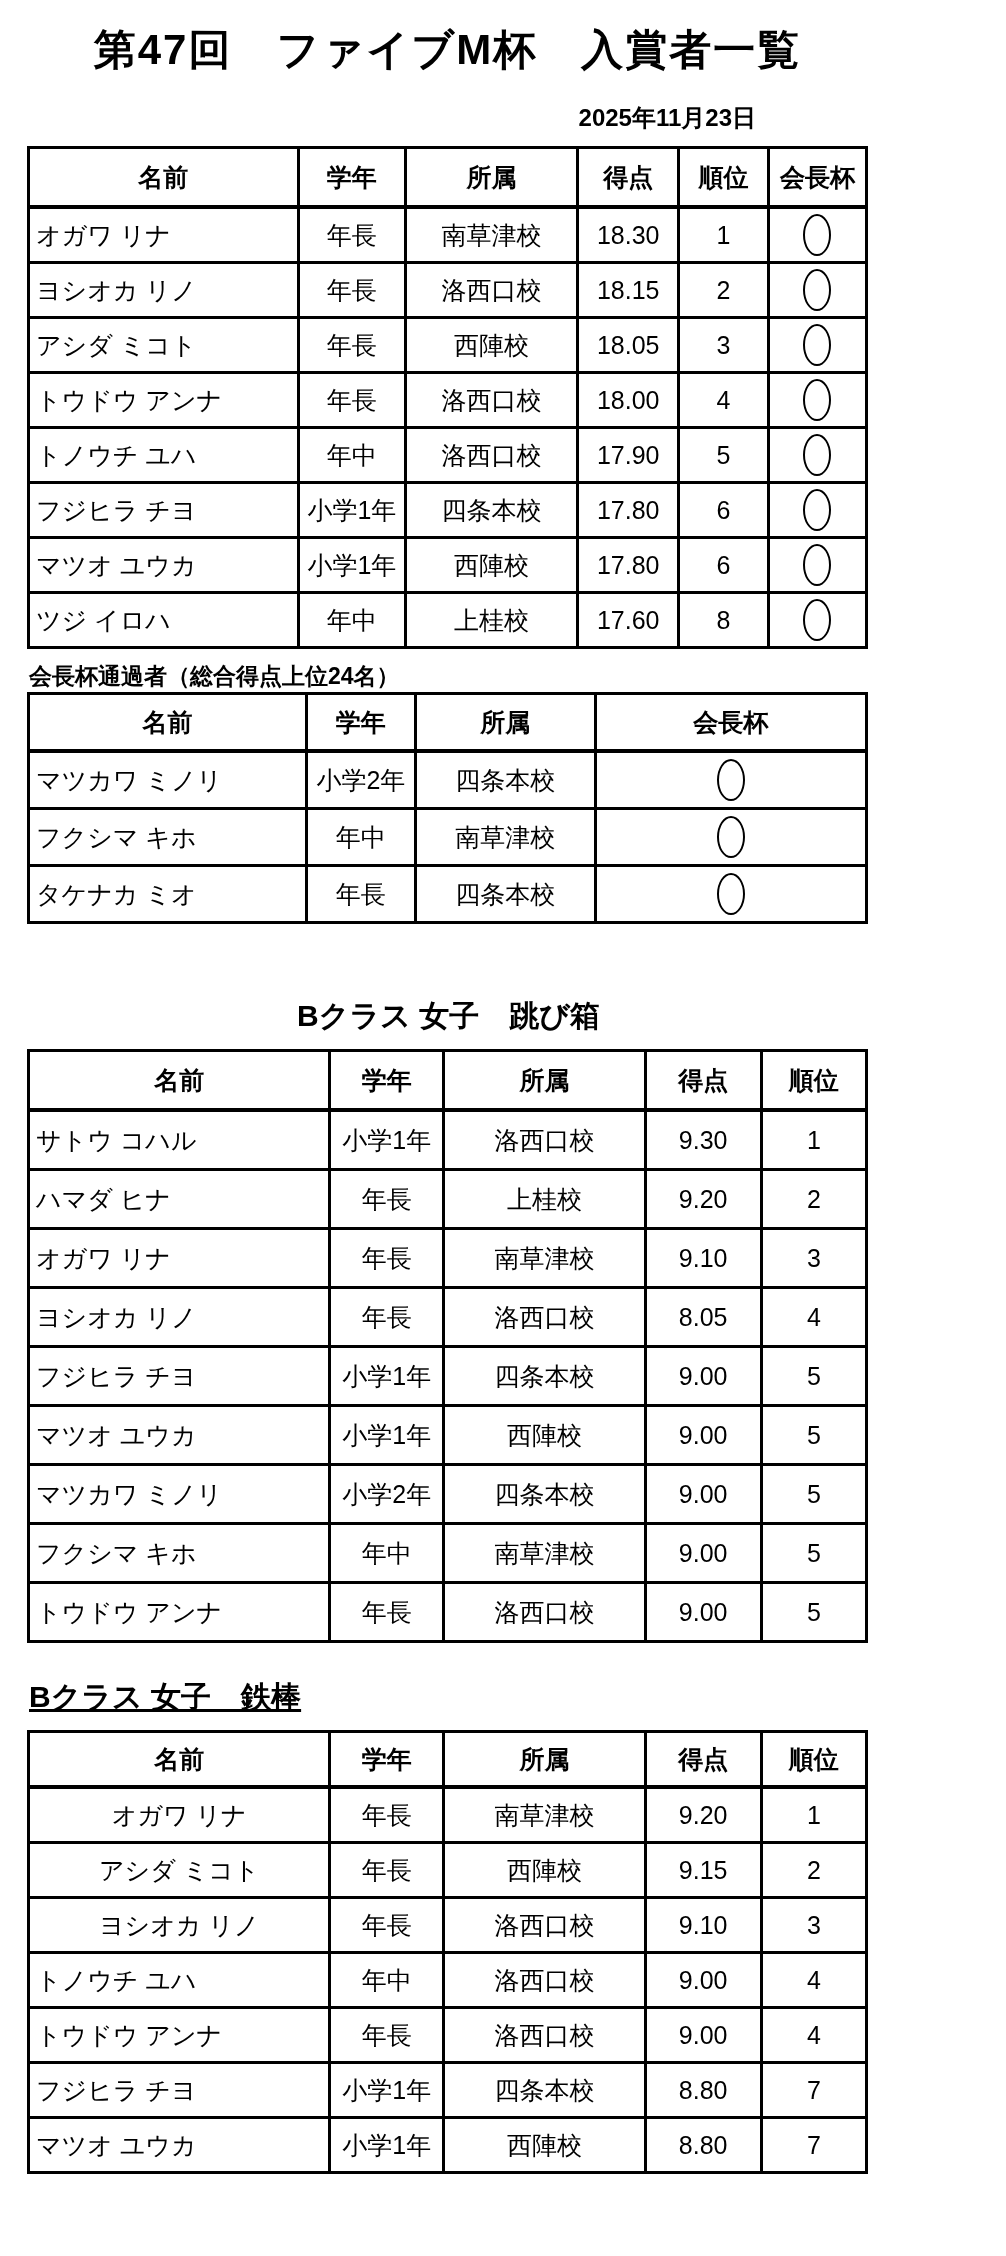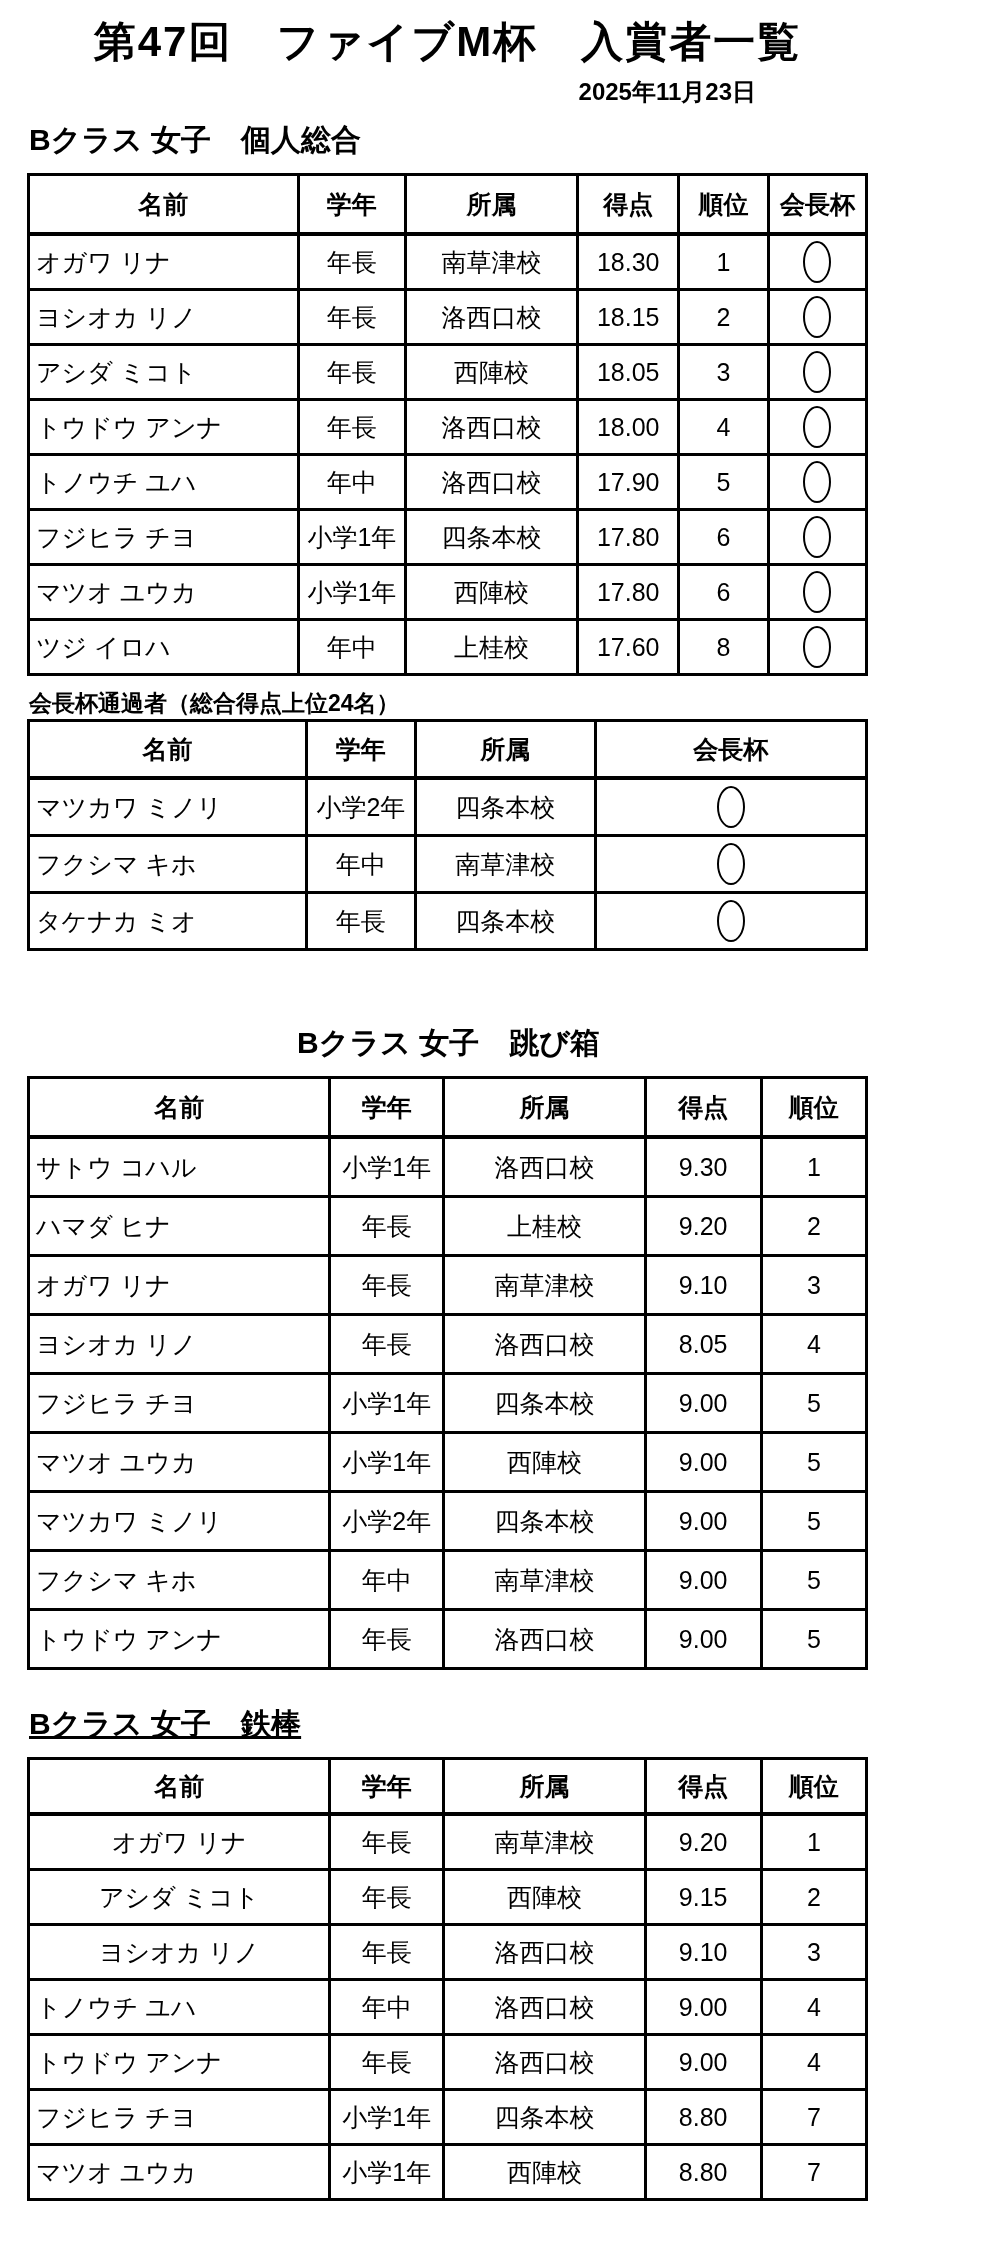--- a/index.html
+++ b/index.html
@@ -8,37 +8,37 @@
     background: #ffffff;
     color: #000000;
     font-family: "Liberation Sans", "DejaVu Sans", sans-serif;
   }
   .page {
     position: relative;
     width: 896px;
     height: 2256px;
     background: #ffffff;
     box-sizing: border-box;
-    padding: 8px 28px 0 27px;
+    padding: 16px 28px 0 27px;
     overflow: hidden;
   }
   .title {
     font-size: 42px;
     font-weight: bold;
     text-align: center;
     margin: 6px 0 4px 0;
     letter-spacing: 2px;
     white-space: nowrap;
   }
   .date {
     font-size: 24px;
     font-weight: 600;
     text-align: right;
     padding-right: 112px;
-    margin: 6px 0 12px 0;
+    margin: 24px 0 12px 0;
   }
   .heading {
     font-size: 30px;
     font-weight: bold;
     margin: 0 0 12px 2px;
     white-space: nowrap;
   }
   .heading-vault { margin-top: 72px; text-align: center; }
   .heading-bar   { margin-top: 34px; text-decoration: underline; }
   .sub-label {
@@ -93,21 +93,20 @@
 </style>
 </head>
 <body>
 
 <div class="page">
 
   <h1 class="title">第47回　ファイブM杯　入賞者一覧</h1>
   <div class="date">2025年11月23日</div>
 
   <section>
-    <h2 class="heading">Bクラス 女子　個人総合</h2>
     <table class="t t1">
         <colgroup>
           <col style="width: 303px;">
           <col style="width: 114px;">
           <col style="width: 203px;">
           <col style="width: 117px;">
           <col style="width: 106px;">
           <col style="width: 107px;">
         </colgroup>
         <thead>

